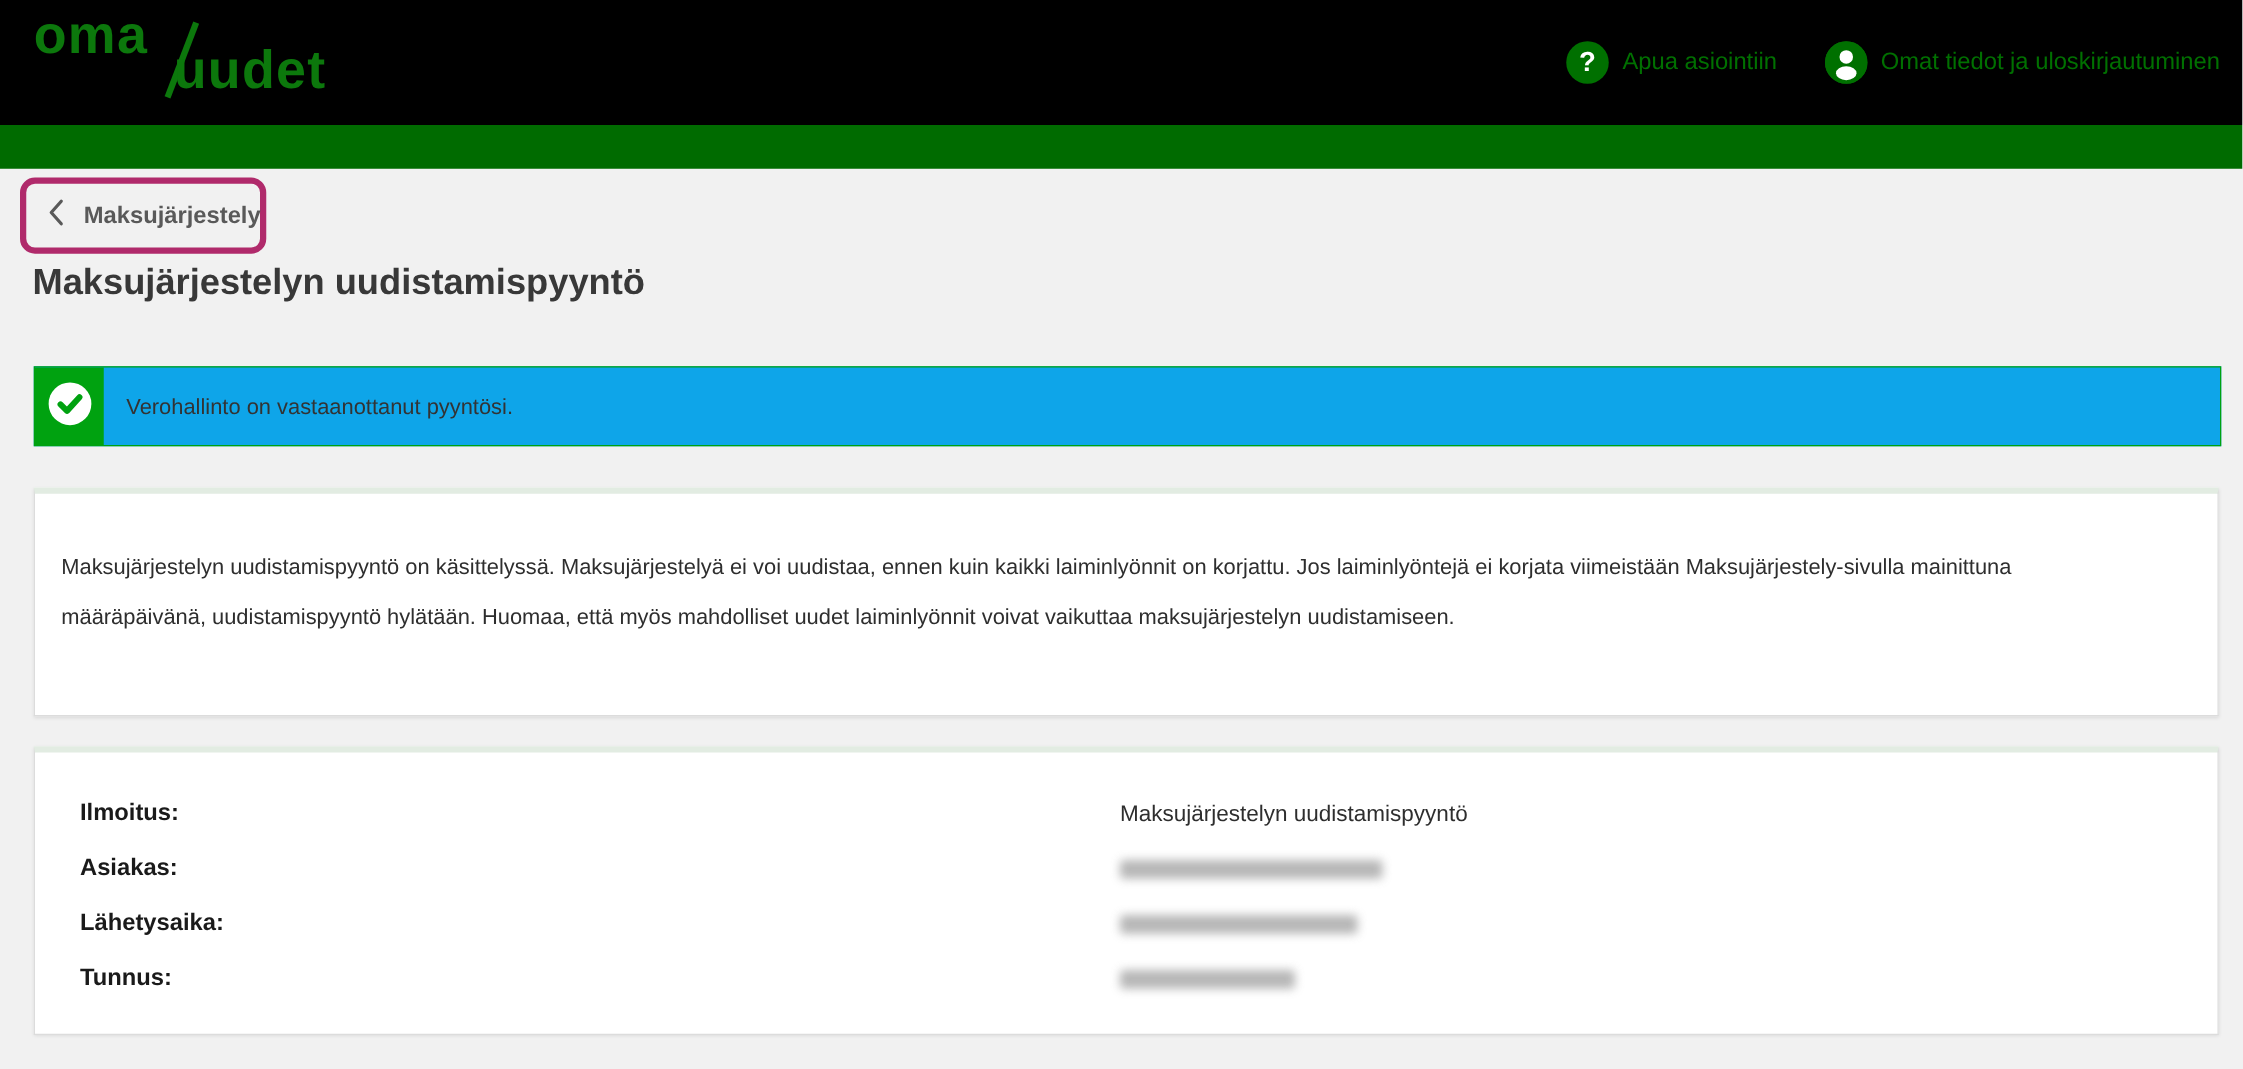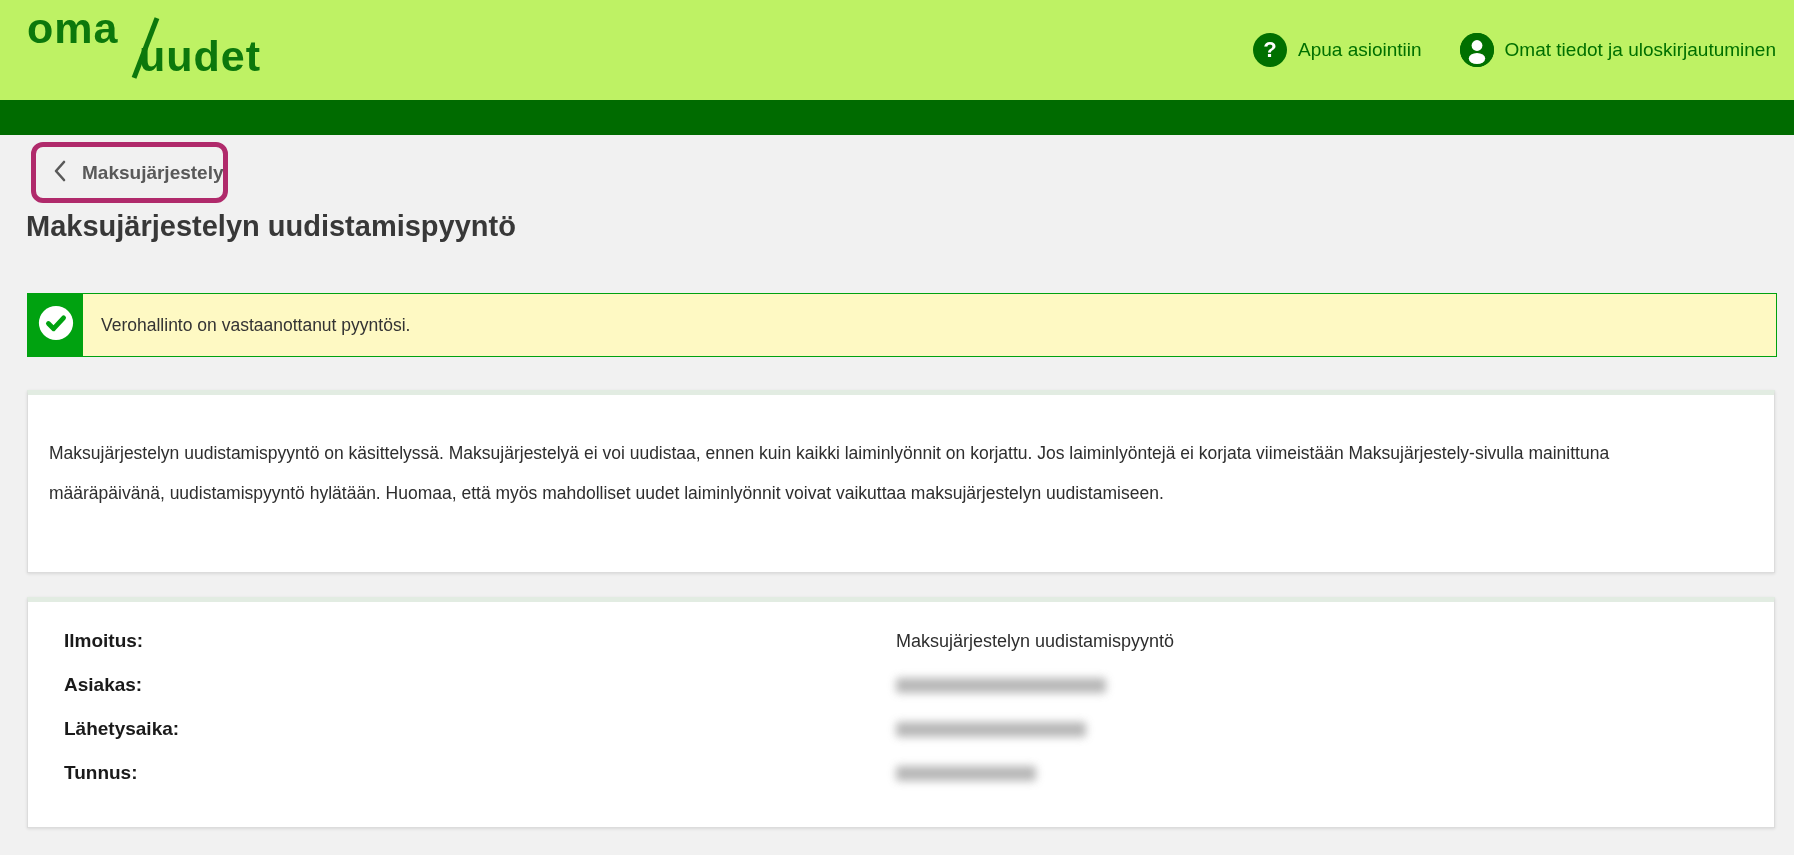--- a/index.html
+++ b/index.html
@@ -9,21 +9,21 @@
     font-family: "Liberation Sans", sans-serif;
     background: #f1f1f1;
     color: #2e2e2e;
     overflow: hidden;
   }
 
   
   .app-header {
     position: absolute; top: 0; left: 0;
     width: 1794px; height: 100px;
-    background: #bef264;
+    background: #000000;
   }
   .logo {
     position: absolute; left: 27px; top: 8px;
     width: 230px; height: 80px;
     cursor: pointer;
   }
   .logo-oma {
     position: absolute; left: 0; top: -4px;
     font-size: 43px; font-weight: bold; color: #0c780c; letter-spacing: 1px;
   }
@@ -54,42 +54,42 @@
   .hicon svg { display: block; }
 
   
   .nav-bar {
     position: absolute; top: 100px; left: 0;
     width: 1794px; height: 35px; background: #006b00;
   }
 
   
   .back-annotation {
-    position: absolute; left: 31px; top: 142px;
+    position: absolute; left: 16px; top: 142px;
     width: 197px; height: 61px;
     border: 5px solid #b02a6b; border-radius: 12px;
     display: flex; align-items: center;
     padding-left: 17px; gap: 15px;
     cursor: pointer;
   }
   .back-label {
     font-size: 19px; font-weight: bold; color: #595959;
   }
 
   
   .page-title {
     position: absolute; left: 26px; top: 210px;
     font-size: 29px; font-weight: 600; color: #383838;
   }
 
   
   .success-banner {
     position: absolute; left: 27px; top: 293px;
     width: 1750px; height: 64px;
-    background: #fef9c3; border: 1px solid #00a210;
+    background: #0ea5e9; border: 1px solid #00a210;
     display: flex; align-items: center;
   }
   .success-block {
     width: 55px; height: 100%; background: #00a210;
     display: flex; align-items: center; justify-content: center;
     flex: 0 0 55px;
   }
   .success-text {
     margin-left: 18px; font-size: 17.5px; color: #333333;
   }
@@ -100,21 +100,21 @@
     width: 1748px; background: #ffffff;
     border: 1px solid #dcdcdc;
     border-top: 5px solid #e2ece2;
     box-shadow: 0 1px 3px rgba(0,0,0,0.10);
   }
   .card-info { top: 390px; height: 183px; padding: 38px 70px 0 21px; }
   .card-info p {
     font-size: 17.5px; line-height: 40px; color: #2e2e2e;
     margin-bottom: 19px;
   }
-  .card-details { top: 597px; height: 231px; padding-top: 17px; }
+  .card-details { top: 597px; height: 231px; padding-top: 27px; }
   .detail-row {
     display: flex; align-items: center; height: 44px;
   }
   .detail-label {
     width: 868px; padding-left: 36px;
     font-size: 19px; font-weight: bold; color: #1a1a1a;
     flex: 0 0 868px;
   }
   .detail-value { font-size: 18px; color: #2e2e2e; }
   .blur-bar {

